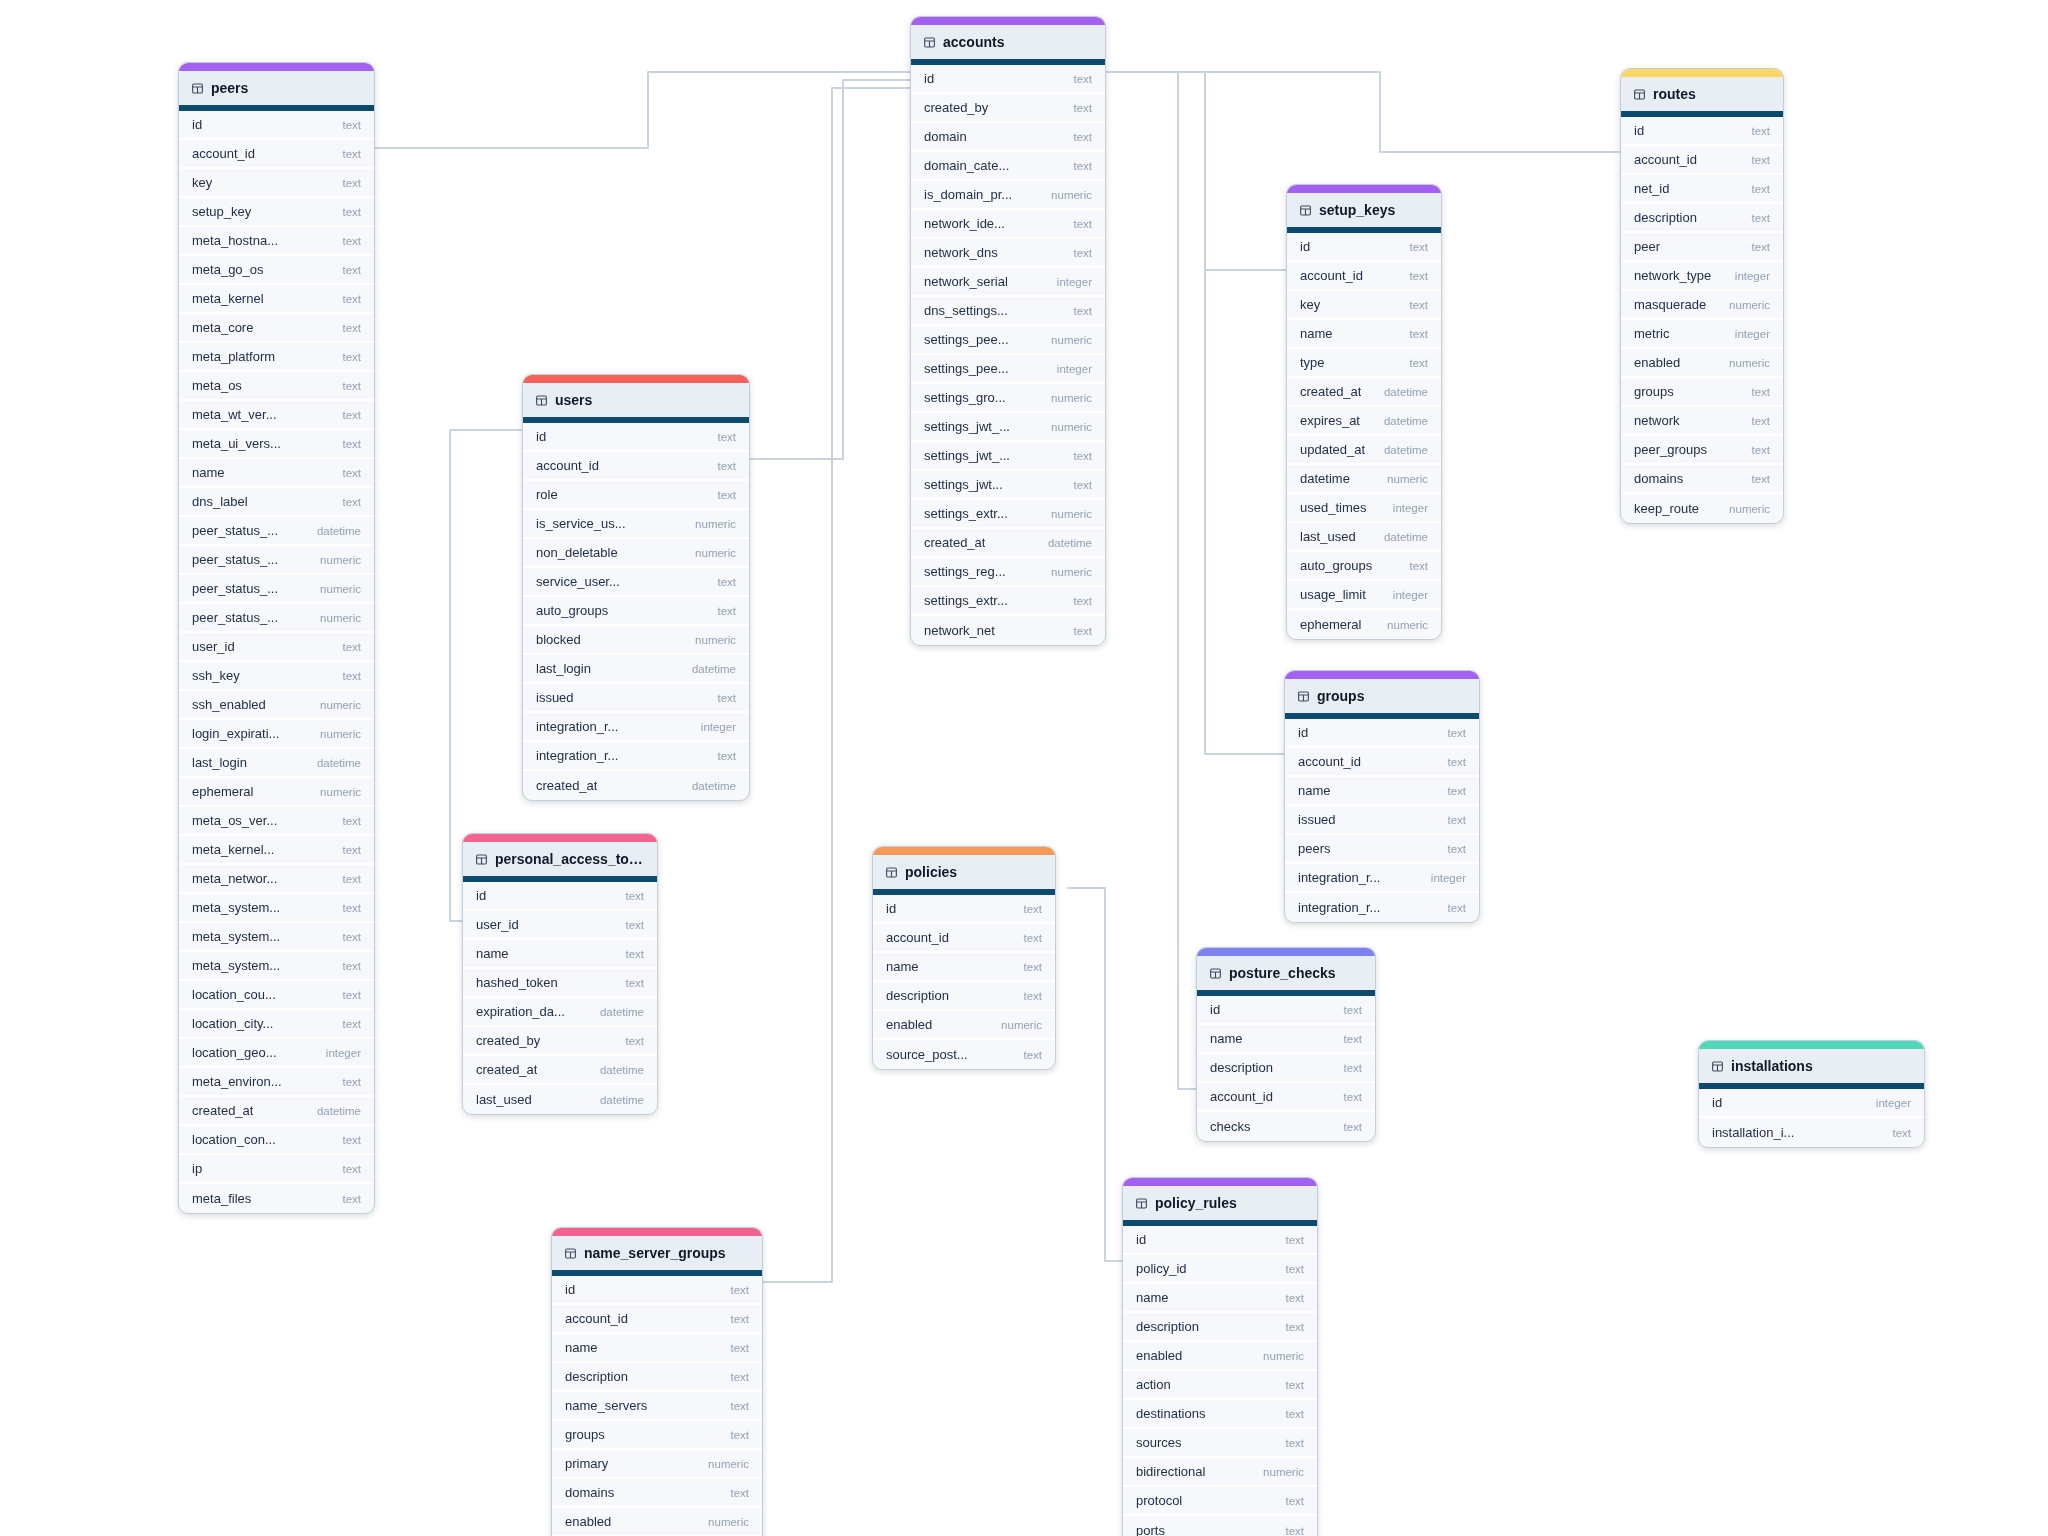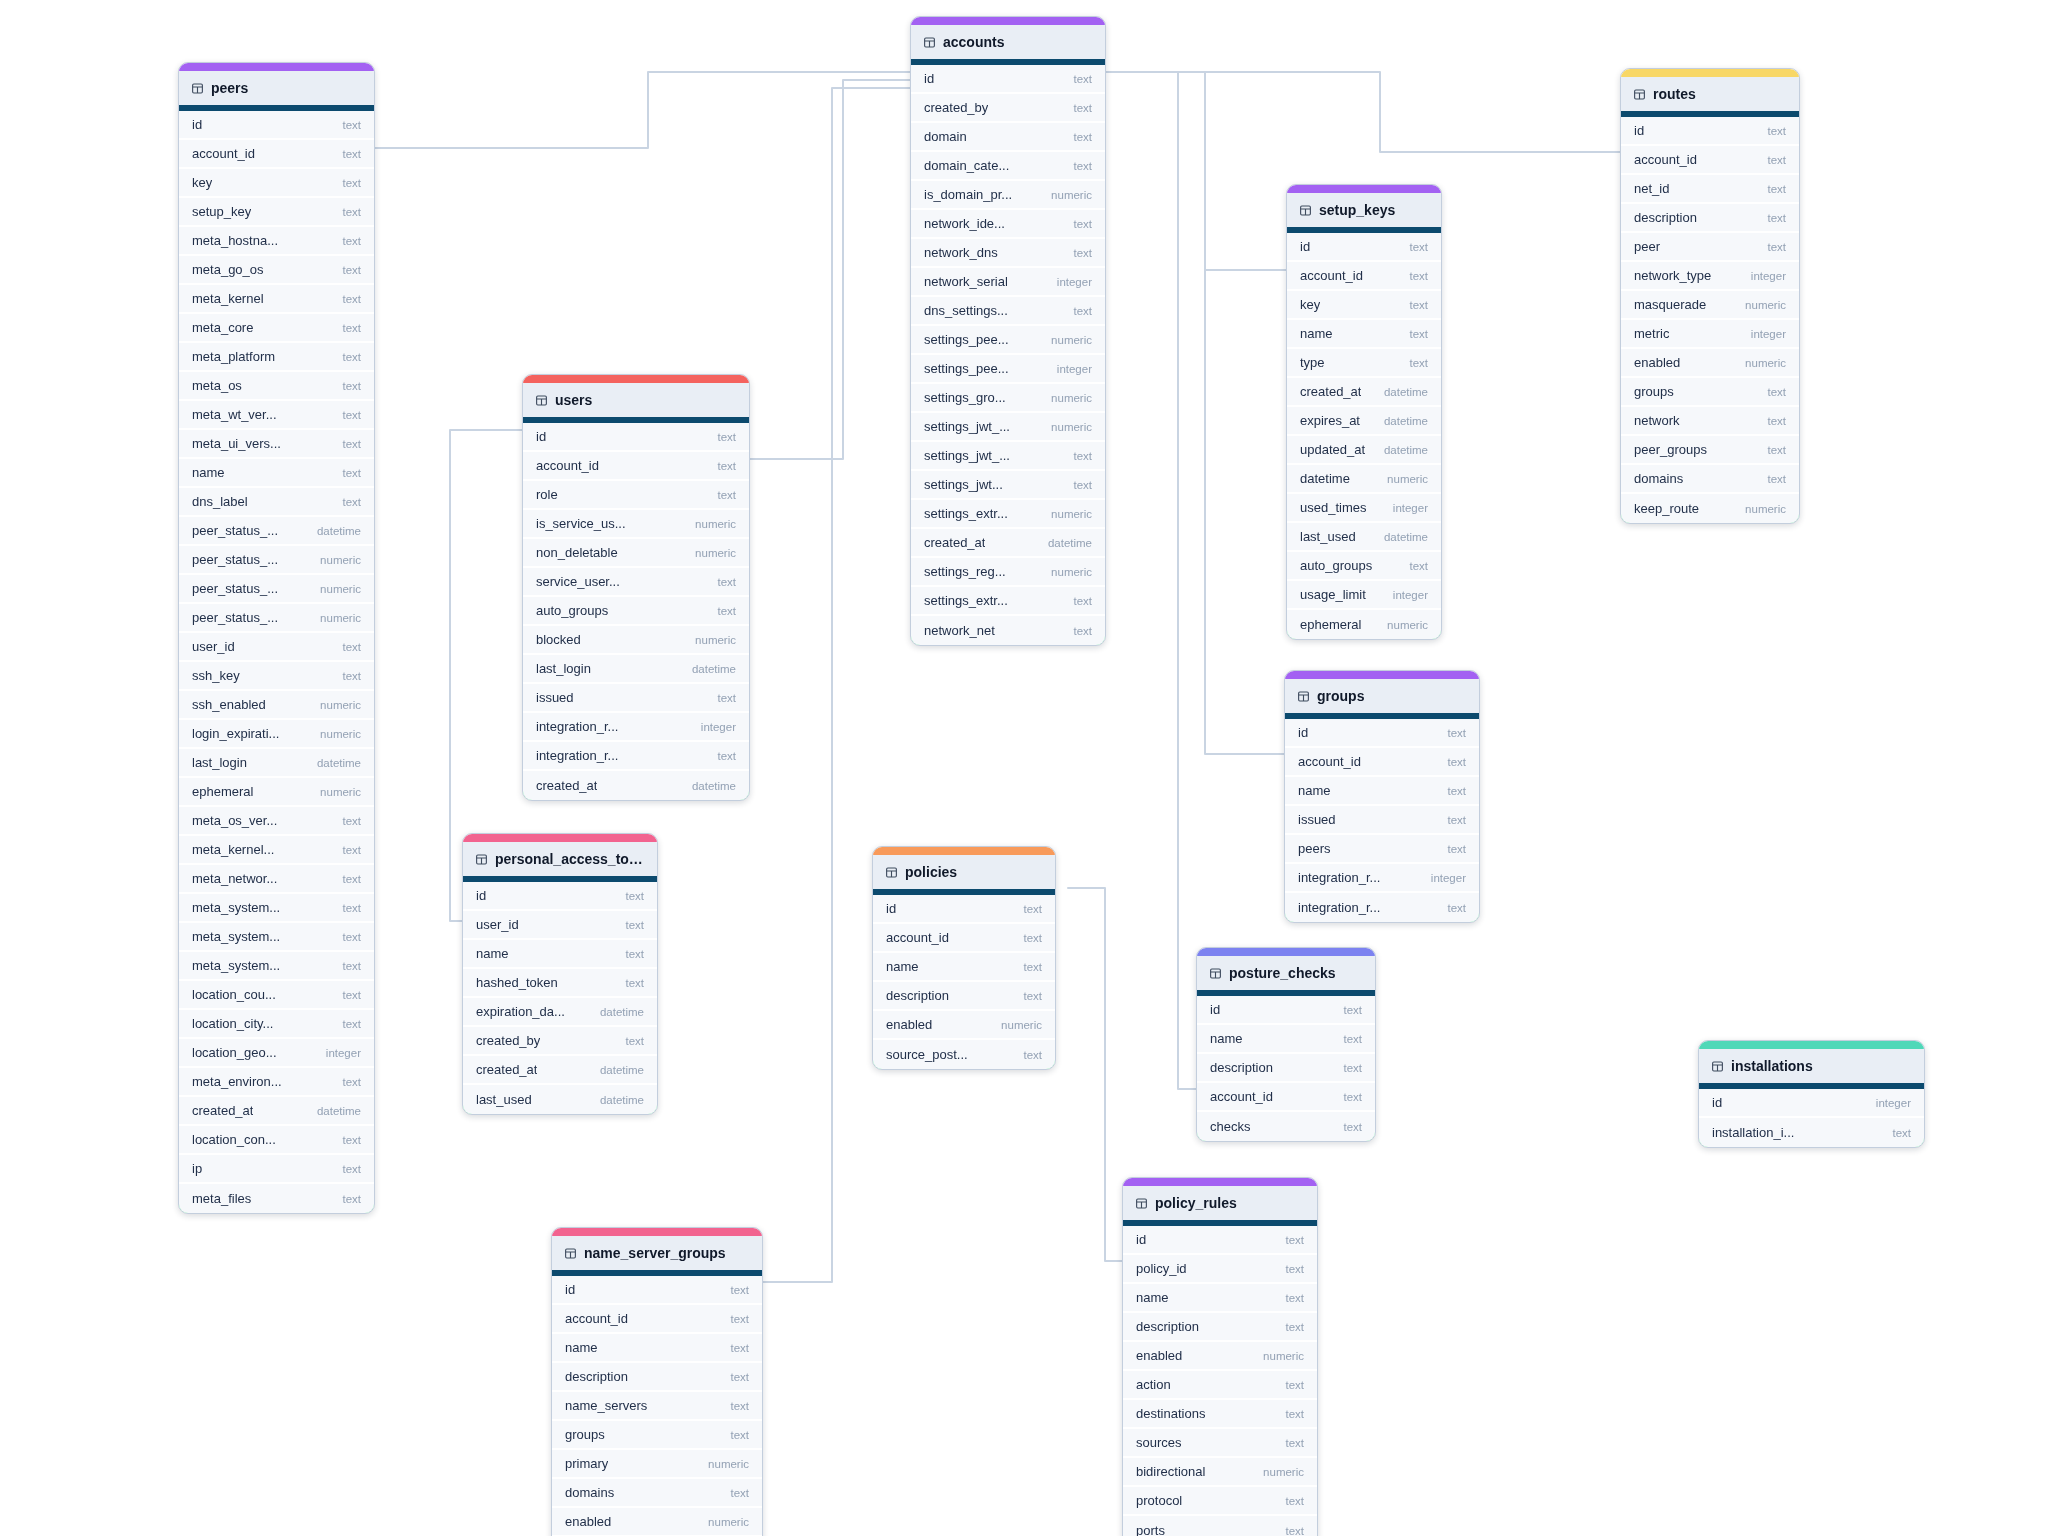--- a/index.html
+++ b/index.html
@@ -786,21 +786,21 @@
         <div class="table-row">
         <span class="field-name">account_id</span>
         <span class="field-type">text</span>
       </div>
         <div class="table-row">
         <span class="field-name">checks</span>
         <span class="field-type">text</span>
       </div>
       </div>
   </div>
-    <div class="table-card" style="left: 1620px; top: 68px; width: 180px;">
+    <div class="table-card" style="left: 1620px; top: 68px; width: 164px;">
     <div class="accent-bar" style="background: rgb(248, 215, 102);"></div>
     <div class="table-header">
       <span class="table-icon">
         <svg viewBox="0 0 16 16" width="13" height="13" aria-hidden="true">
           <rect x="2" y="2.5" width="12" height="11" rx="1.5" fill="none" stroke="currentColor" stroke-width="1.4"></rect>
           <path d="M2 6.2h12 M8 6.2V13.5" fill="none" stroke="currentColor" stroke-width="1.4"></path>
         </svg>
       </span>
       <span class="table-title">routes</span>
     </div>

